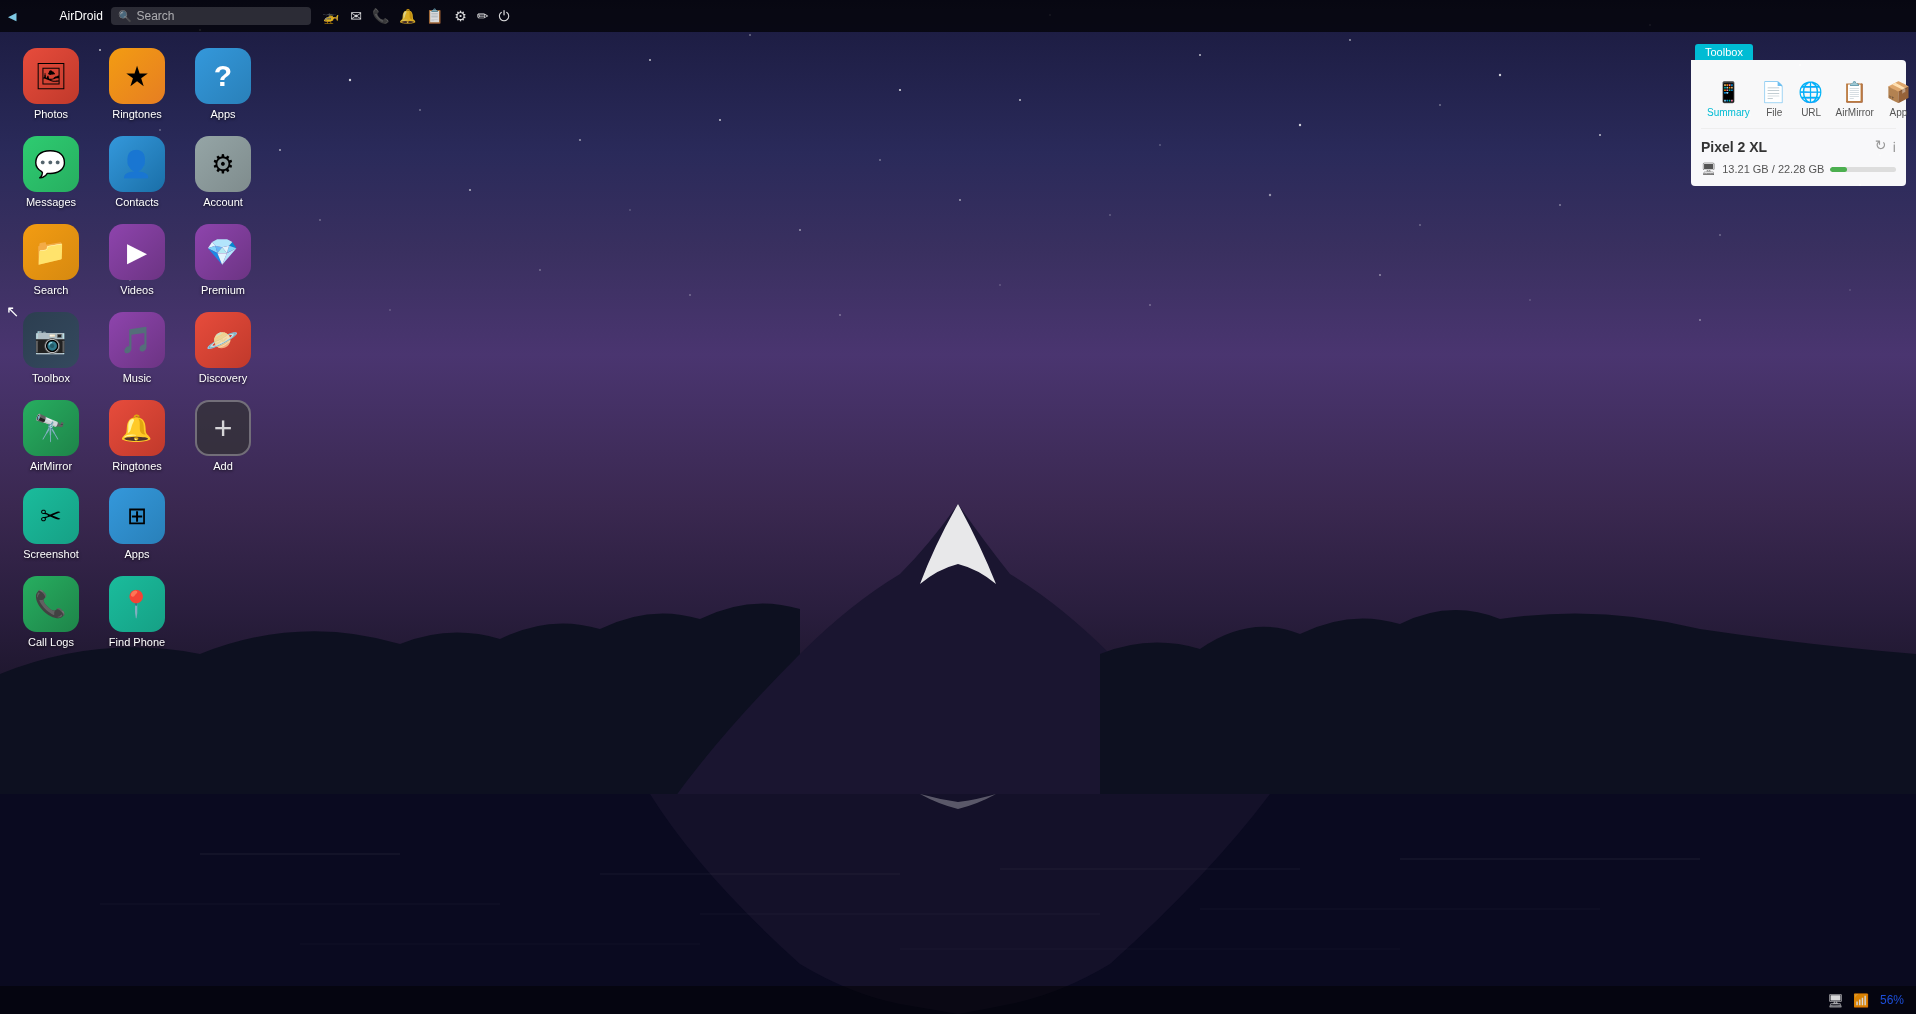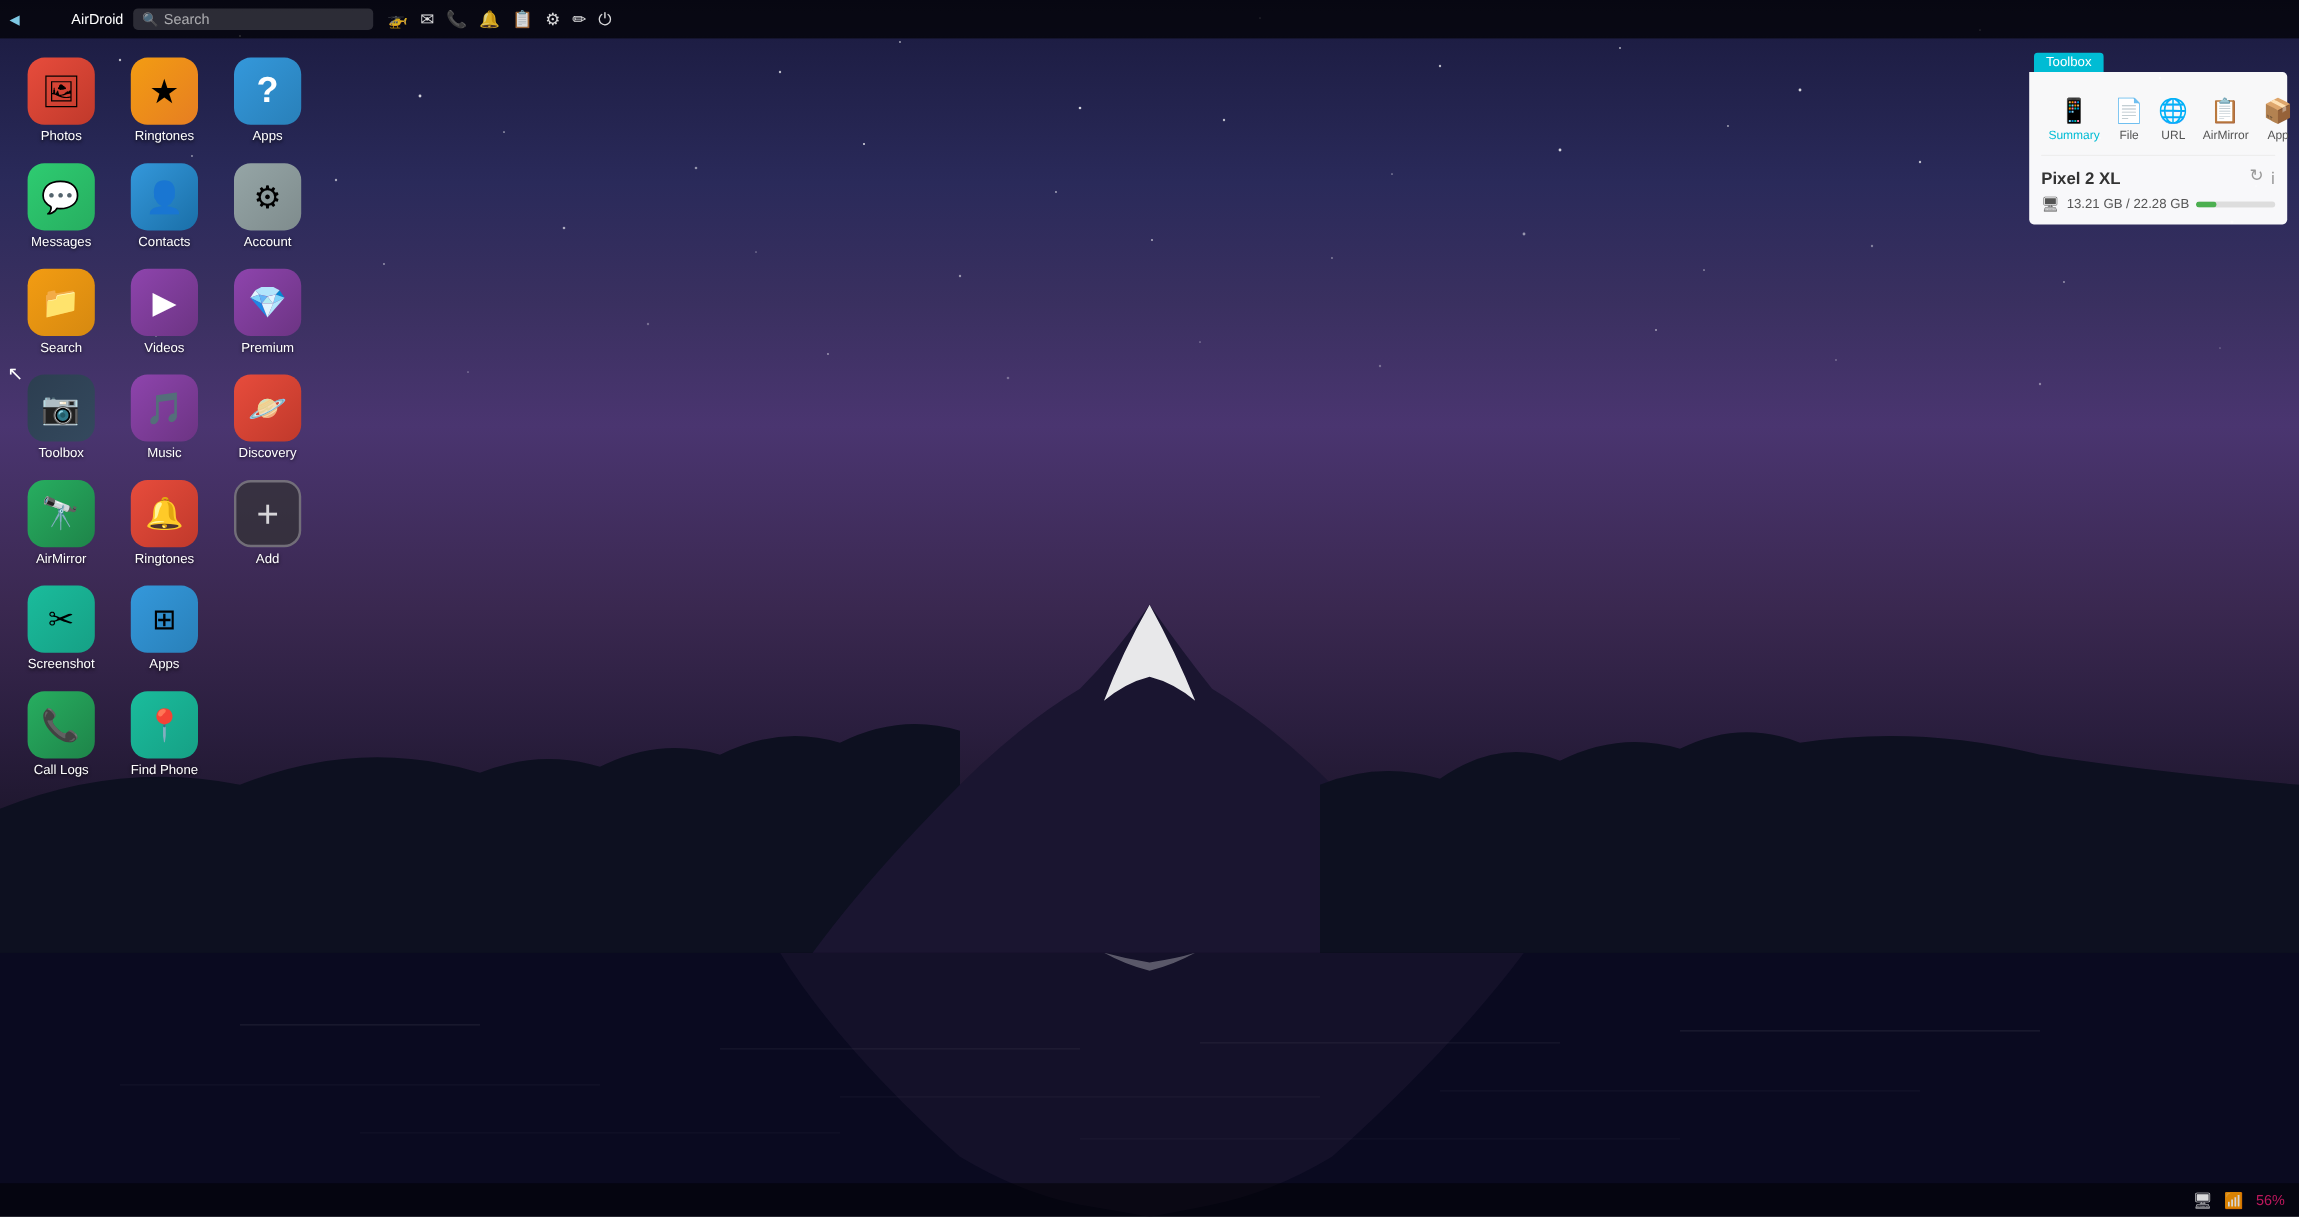--- a/index.html
+++ b/index.html
@@ -283,21 +283,21 @@
       gap: 10px;
     }
 
     .status-icon {
       color: white;
       font-size: 13px;
       opacity: 0.85;
     }
 
     .status-text {
-      color: #be185d;
+      color: #1d4ed8;
       font-size: 12px;
     }
 
     
     #cursor {
       position: absolute;
       top: 302px;
       left: 6px;
       color: white;
       font-size: 16px;

